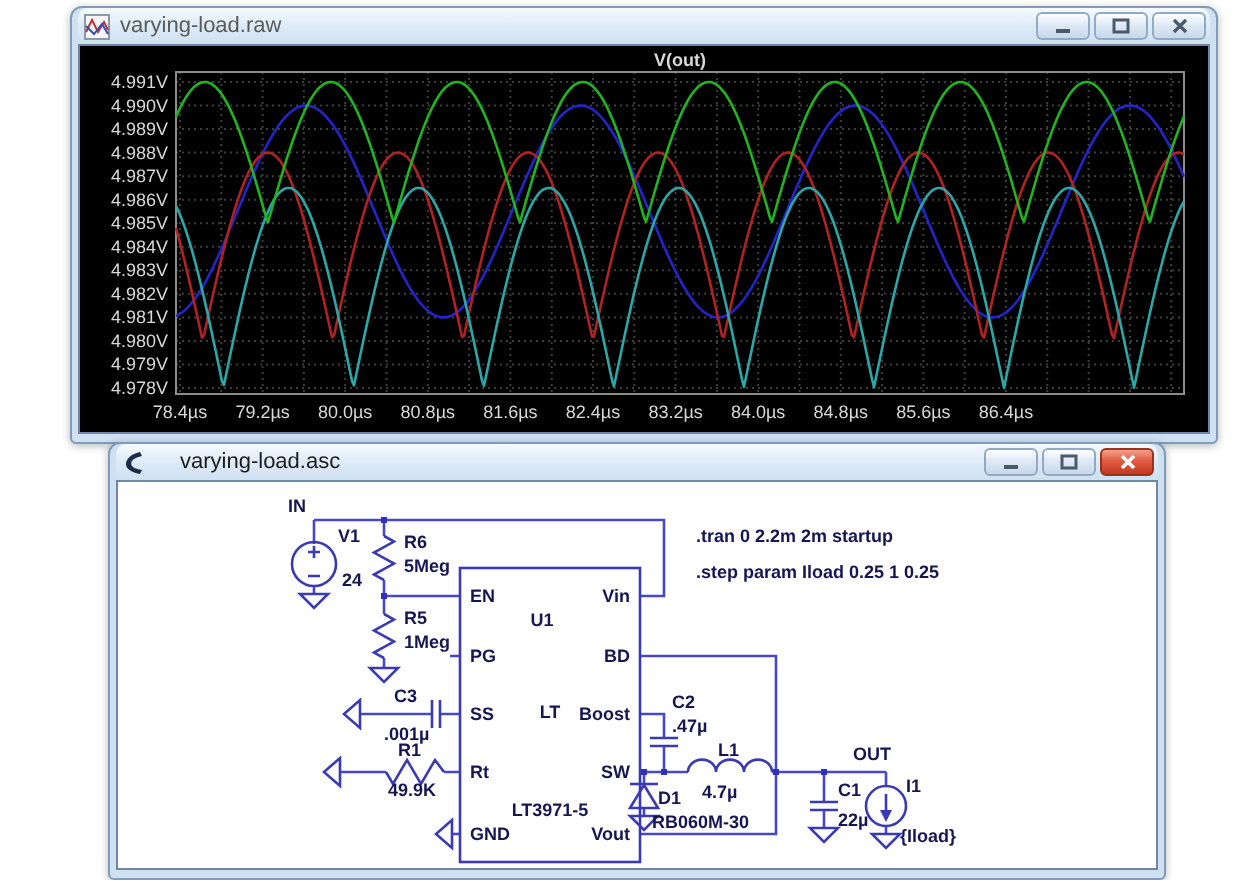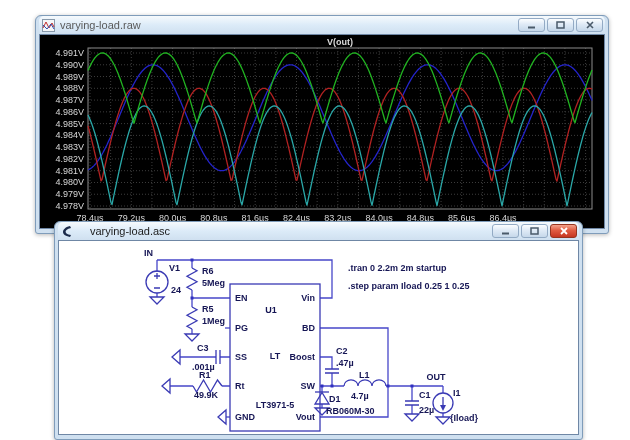--- a/index.html
+++ b/index.html
@@ -31,21 +31,21 @@
   .plot text{font:400 9px "Liberation Sans",sans-serif;fill:#d9d9d9;}
   .plot .grid{stroke:#3d3d3d;stroke-dasharray:1 2;stroke-width:1;}
   .plot .frame{stroke:#8c8c8c;fill:none;stroke-width:1;}
   .plot .legend{font-weight:700;}
 </style>
 </head>
 <body>
 
 <div class="stage">
 
-  <div class="window" style="left:35px;top:3px;width:566px;margin-top:12px;">
+  <div class="window" style="left:35px;top:3px;width:566px;">
     <div class="titlebar">
       <span class="win-icon">
         <svg width="13" height="13">
             <rect x="0.5" y="0.5" width="12" height="12" fill="#f4f6f8" stroke="#8899aa"></rect>
         <polyline points="1,9 4,3 7,9 10,4 12,8" fill="none" stroke="#c03030" stroke-width="1"></polyline>
         <polyline points="1,6 5,10 9,5 12,10" fill="none" stroke="#3050b0" stroke-width="1"></polyline>
           </svg>
       </span>
       <span>varying-load.raw</span>
       <span class="win-buttons">

